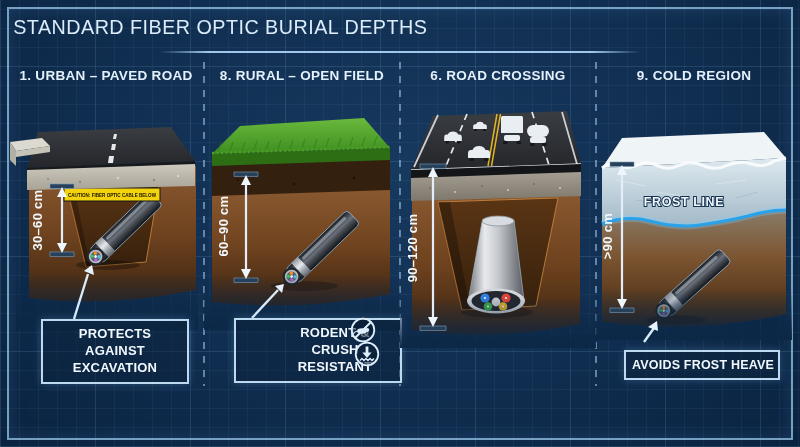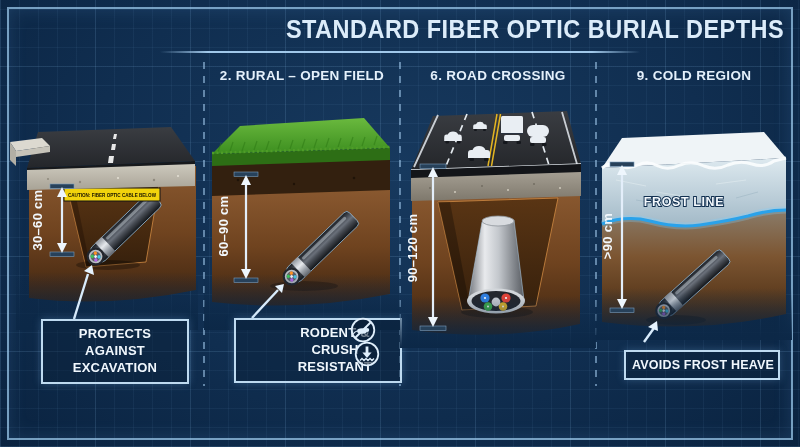--- a/index.html
+++ b/index.html
@@ -11,22 +11,22 @@
   .grid{
     position:absolute;inset:0;pointer-events:none;
     background-image:
       repeating-linear-gradient(0deg,  rgba(120,170,215,0.07) 0 1px, transparent 1px 19px),
       repeating-linear-gradient(90deg, rgba(120,170,215,0.07) 0 1px, transparent 1px 19px),
       repeating-linear-gradient(0deg,  rgba(140,190,230,0.10) 0 1px, transparent 1px 95px),
       repeating-linear-gradient(90deg, rgba(140,190,230,0.10) 0 1px, transparent 1px 95px);
   }
   .frame{position:absolute;inset:7px;border:2px solid rgba(155,200,235,0.75);
          box-shadow: inset 0 0 18px rgba(90,150,210,0.20);}
-  .title{position:absolute;top:15px;left:0;right:0;text-align:right;color:#dcecfa;
-         font-size:25px;font-weight:bold;letter-spacing:0.5px;}
+  .title{position:absolute;top:15px;left:0;right:0;text-align:left;color:#dcecfa;
+         font-size:21px;font-weight:normal;letter-spacing:0.5px;}
   .title span{display:inline-block;transform:scaleX(0.94);}
   .title-underline{position:absolute;top:51px;left:160px;width:480px;height:2px;
     background:linear-gradient(90deg, rgba(150,195,235,0), rgba(168,208,242,0.95) 10%,
                rgba(168,208,242,0.95) 90%, rgba(150,195,235,0));}
   .divider{position:absolute;top:62px;height:324px;width:2px;
     background:repeating-linear-gradient(180deg, rgba(165,205,240,0.55) 0 7px, transparent 7px 14px);}
   .panel{position:absolute;top:60px;width:196px;height:334px;}
   .panel-heading{position:absolute;top:8px;left:0;right:0;text-align:center;color:#e4f0fb;
     font-size:13.5px;font-weight:bold;letter-spacing:0.3px;white-space:nowrap;}
   .illu{position:absolute;top:40px;left:0;width:196px;height:287px;}
@@ -121,20 +121,21 @@
         <stop offset="1" stop-color="#44280f"></stop>
       </linearGradient>
       <linearGradient id="g-concrete" x1="0" y1="0" x2="0" y2="1">
         <stop offset="0" stop-color="#cdc9bd"></stop>
           <stop offset="1" stop-color="#a8a396"></stop>
       </linearGradient>
     </defs>
   </svg>
 
   <div class="panel" style="left:8px;">
+    <div class="panel-heading">1. URBAN – PAVED ROAD</div>
     <svg class="illu" viewBox="0 0 196 287">
       <path d="M21,72 L188,66 L188,190 Q100,208 21,198 Z" fill="url(#g-soil)"></path>
       <path d="M59,87 L151,85 L138,162 L78,167 Z" fill="url(#g-trench)" stroke="#d08a42" stroke-width="0.8"></path>
       <path d="M59,87 L66,87 L82,166 L78,167 Z" fill="rgba(20,8,0,0.3)"></path>
       <ellipse cx="100" cy="165" rx="32" ry="5" fill="rgba(0,0,0,0.3)"></ellipse>
       <g transform="translate(84,160) rotate(-44)">
         <rect x="5" y="-9.5" width="84" height="19" rx="4" fill="url(#g-cable)" stroke="#9fc9e8" stroke-width="0.7"></rect>
         <rect x="14" y="-10" width="9" height="20" fill="url(#g-armor)"></rect>
         <rect x="25" y="-6.5" width="58" height="3" rx="1.5" fill="#cfd6de" opacity="0.45"></rect>
         <circle cx="5" cy="0" r="9" fill="#23262c"></circle>
@@ -179,21 +180,21 @@
       </g>
       <g>
         <path d="M66,219 L80,174" class="ptr"></path>
         <polygon points="84,165 86,175 76,171" class="ptr-head"></polygon>
       </g>
     </svg>
     <div class="caption" style="left:33px;top:259px;width:132px;">PROTECTS AGAINST EXCAVATION</div>
   </div>
 
   <div class="panel" style="left:204px;">
-    <div class="panel-heading">2. RURAL – OPEN FIELD</div>
+    <div class="panel-heading">8. RURAL – OPEN FIELD</div>
     <svg class="illu" viewBox="0 0 196 287">
       <path d="M8,94 L186,88 L186,194 Q96,212 8,202 Z" fill="url(#g-soil)"></path>
       <path d="M8,62 L186,56 L186,90 L8,96 Z" fill="#33200f"></path>
       <circle cx="34" cy="80" r="1.3" fill="#1f1308"></circle>
         <circle cx="90" cy="84" r="1.2" fill="#1f1308"></circle>
       <circle cx="150" cy="78" r="1.3" fill="#1f1308"></circle>
       <path d="M36,26 L160,18 L186,48 L8,54 Z" fill="url(#g-grass)"></path>
       <path d="M14,52 l3,-9 M26,51 l3,-9 M38,51 l3,-9 M50,50 l3,-9 M62,50 l3,-9 M74,49 l3,-9 M86,49 l3,-9 M98,48 l3,-9 M110,48 l3,-9 M122,47 l3,-9 M134,47 l3,-9 M146,46 l3,-9 M158,46 l3,-9 M170,45 l3,-9" stroke="#2e7a14" stroke-width="1.2" opacity="0.55" fill="none"></path>
       <path d="M8,54 L186,48 L186,60 L8,66 Z" fill="#2d6e15"></path>
       <path d="M8,53 L186,47" stroke="#4f9c28" stroke-width="2.5" stroke-dasharray="2 2.5" fill="none"></path>

